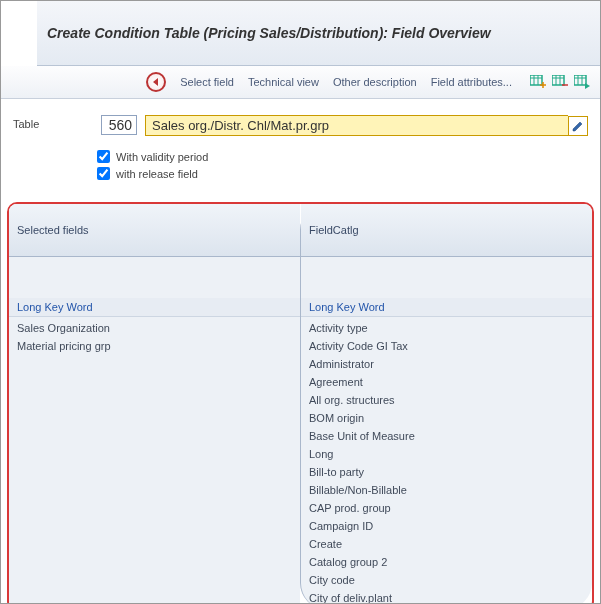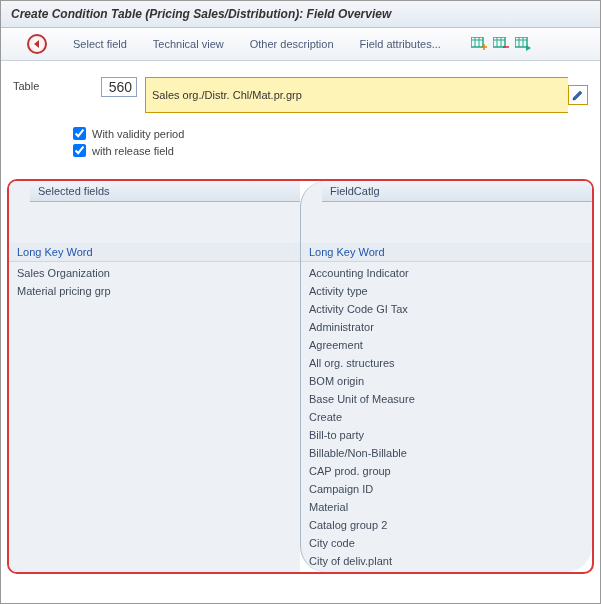--- a/index.html
+++ b/index.html
@@ -8,33 +8,35 @@
     font-size: 11px;
     background: #fff;
     width: 601px;
     height: 604px;
     overflow: hidden;
     border: 1px solid #999;
   }
   .title-bar {
     background: linear-gradient(#f4f6fa, #e4eaf2);
     border-bottom: 1px solid #b8c4d4;
-    padding: 6px 10px;
-    font-size: 12px;
+    padding: 24px 10px;
+    font-size: 14px;
     font-weight: bold;
     font-style: italic;
     color: #333;
+    margin-left: 36px;
   }
   .toolbar {
     background: linear-gradient(#fdfdfe, #eef1f6);
     border-bottom: 1px solid #c8d0dc;
-    padding: 6px 26px;
-    display: flex;
-    align-items: center;
-    gap: 26px;
+    padding: 6px 10px;
+    display: flex;
+    align-items: center;
+    gap: 14px;
+    justify-content: flex-end;
   }
   .back-btn {
     width: 20px; height: 20px;
     border: 2px solid #b33;
     border-radius: 50%;
     display: flex;
     align-items: center;
     justify-content: center;
     cursor: pointer;
     background: radial-gradient(#fff, #f8e8e8);
@@ -75,40 +77,40 @@
     font-size: 14px;
     color: #333;
   }
   .name-wrap {
     display: flex;
     align-items: center;
     flex: 1;
   }
   .name-field {
     flex: 1;
-    height: 36px;
+    height: 21px;
     border: 1px solid #c99a00;
     background: #fff4b8;
     padding: 2px 6px;
     font-family: inherit;
-    font-size: 11px;
+    font-size: 13px;
     color: #333;
     border-right: none;
   }
   .name-edit {
     width: 20px; height: 20px;
     border: 1px solid #c99a00;
     background: #fff;
     display: flex;
     align-items: center;
     justify-content: center;
     cursor: pointer;
   }
   .check-area {
-    padding: 0 12px 12px 72px;
+    padding: 0 12px 12px 96px;
   }
   .check-row {
     display: flex;
     align-items: center;
     gap: 6px;
     margin-bottom: 4px;
     color: #444;
   }
   .check-row input[type=checkbox] {
     width: 13px; height: 13px;
@@ -123,23 +125,22 @@
   .col {
     flex: 1;
     display: flex;
     flex-direction: column;
     background: #edf1f6;
   }
   .col + .col { border-left: 1px solid #a9b7cb; border-radius: 26px; }
   .col-header {
     background: linear-gradient(#f0f4f9, #dce4ee);
     border-bottom: 1px solid #a9b7cb;
-    padding: 4px 8px;
+    padding: 20px 8px;
     color: #3a4a66;
-    margin-left: 21px;
   }
   .col-sub {
     padding: 3px 8px;
     color: #2355aa;
     border-bottom: 1px solid #cdd6e2;
     background: #e7ecf3;
     cursor: pointer;
     margin-top: 41px;
   }
   .col-list {
@@ -222,32 +223,31 @@
     <div class="col-sub">Long Key Word</div>
     <div class="col-list" id="left-list">
         <div class="row">Sales Organization</div>
         <div class="row">Material pricing grp</div>
       </div>
   </div>
   <div class="col">
     <div class="col-header">FieldCatlg</div>
     <div class="col-sub">Long Key Word</div>
     <div class="col-list" id="right-list">
-        <div class="row">Accounting Indicator</div>
         <div class="row">Activity type</div>
         <div class="row">Activity Code GI Tax</div>
         <div class="row">Administrator</div>
         <div class="row">Agreement</div>
         <div class="row">All org. structures</div>
         <div class="row">BOM origin</div>
         <div class="row">Base Unit of Measure</div>
-        <div class="row">Create</div>
+        <div class="row">Long</div>
         <div class="row">Bill-to party</div>
         <div class="row">Billable/Non-Billable</div>
         <div class="row">CAP prod. group</div>
         <div class="row">Campaign ID</div>
-        <div class="row">Material</div>
+        <div class="row">Create</div>
         <div class="row">Catalog group 2</div>
         <div class="row">City code</div>
         <div class="row">City of deliv.plant</div>
       </div>
   </div>
 </div>
 
 </body></html>

